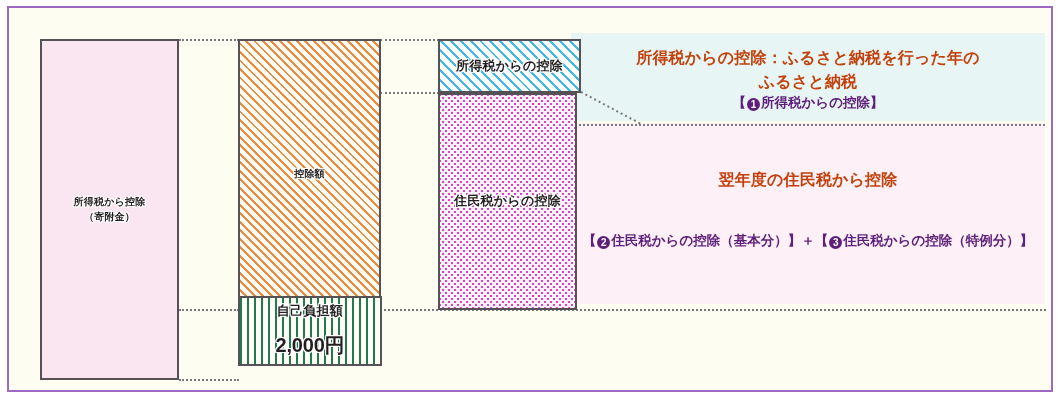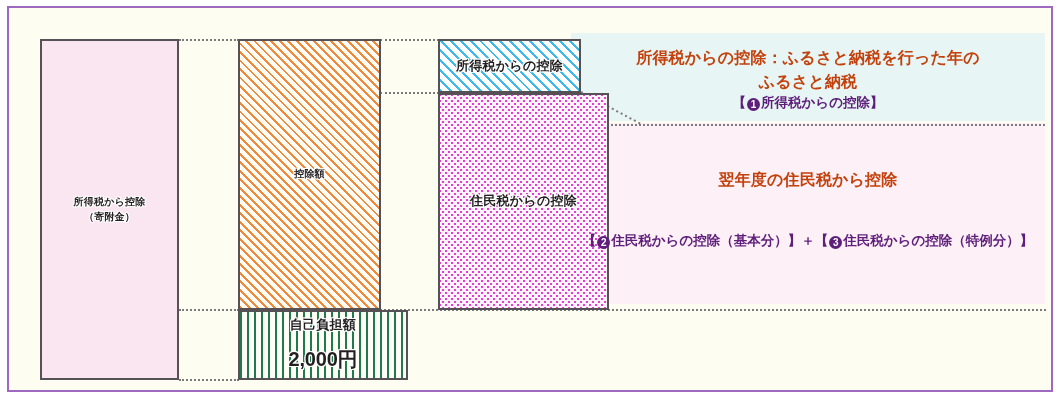--- a/index.html
+++ b/index.html
@@ -78,21 +78,21 @@
   #deduction-bar {
     left: 229px; top: 31px; width: 143px; height: 271px;
     background:
       repeating-linear-gradient(45deg,
         #ee8a3c 0px, #ee8a3c 2px,
         #fffdf5 2px, #fffdf5 6px);
   }
 
   
   #self-burden-bar {
-    left: 229px; top: 302px; width: 170px; height: 70px;
+    left: 229px; top: 288px; width: 144px; height: 70px;
     background:
       repeating-linear-gradient(90deg,
         #1f7a4d 0px, #1f7a4d 2px,
         #fffdf5 2px, #fffdf5 7px);
   }
   #self-burden-bar .bar-label { font-size: 13px; }
   #self-burden-amount {
     display: block;
     font-size: 20px;
     font-weight: bold;
@@ -105,21 +105,21 @@
     left: 429px; top: 31px; width: 143px; height: 54px;
     background:
       repeating-linear-gradient(45deg,
         #3fb9e8 0px, #3fb9e8 2px,
         #ffffff 2px, #ffffff 7px);
   }
   #income-tax-bar .bar-label { font-size: 13px; }
 
   
   #resident-tax-bar {
-    left: 429px; top: 85px; width: 171px; height: 217px;
+    left: 429px; top: 85px; width: 139px; height: 217px;
     background-color: #fdf4fb;
     background-image:
       radial-gradient(#e13fd0 1.1px, transparent 1.2px),
       radial-gradient(#e13fd0 1.1px, transparent 1.2px);
     background-size: 6px 6px, 6px 6px;
     background-position: 0 0, 3px 3px;
   }
   #resident-tax-bar .bar-label { font-size: 13px; }
 
   

